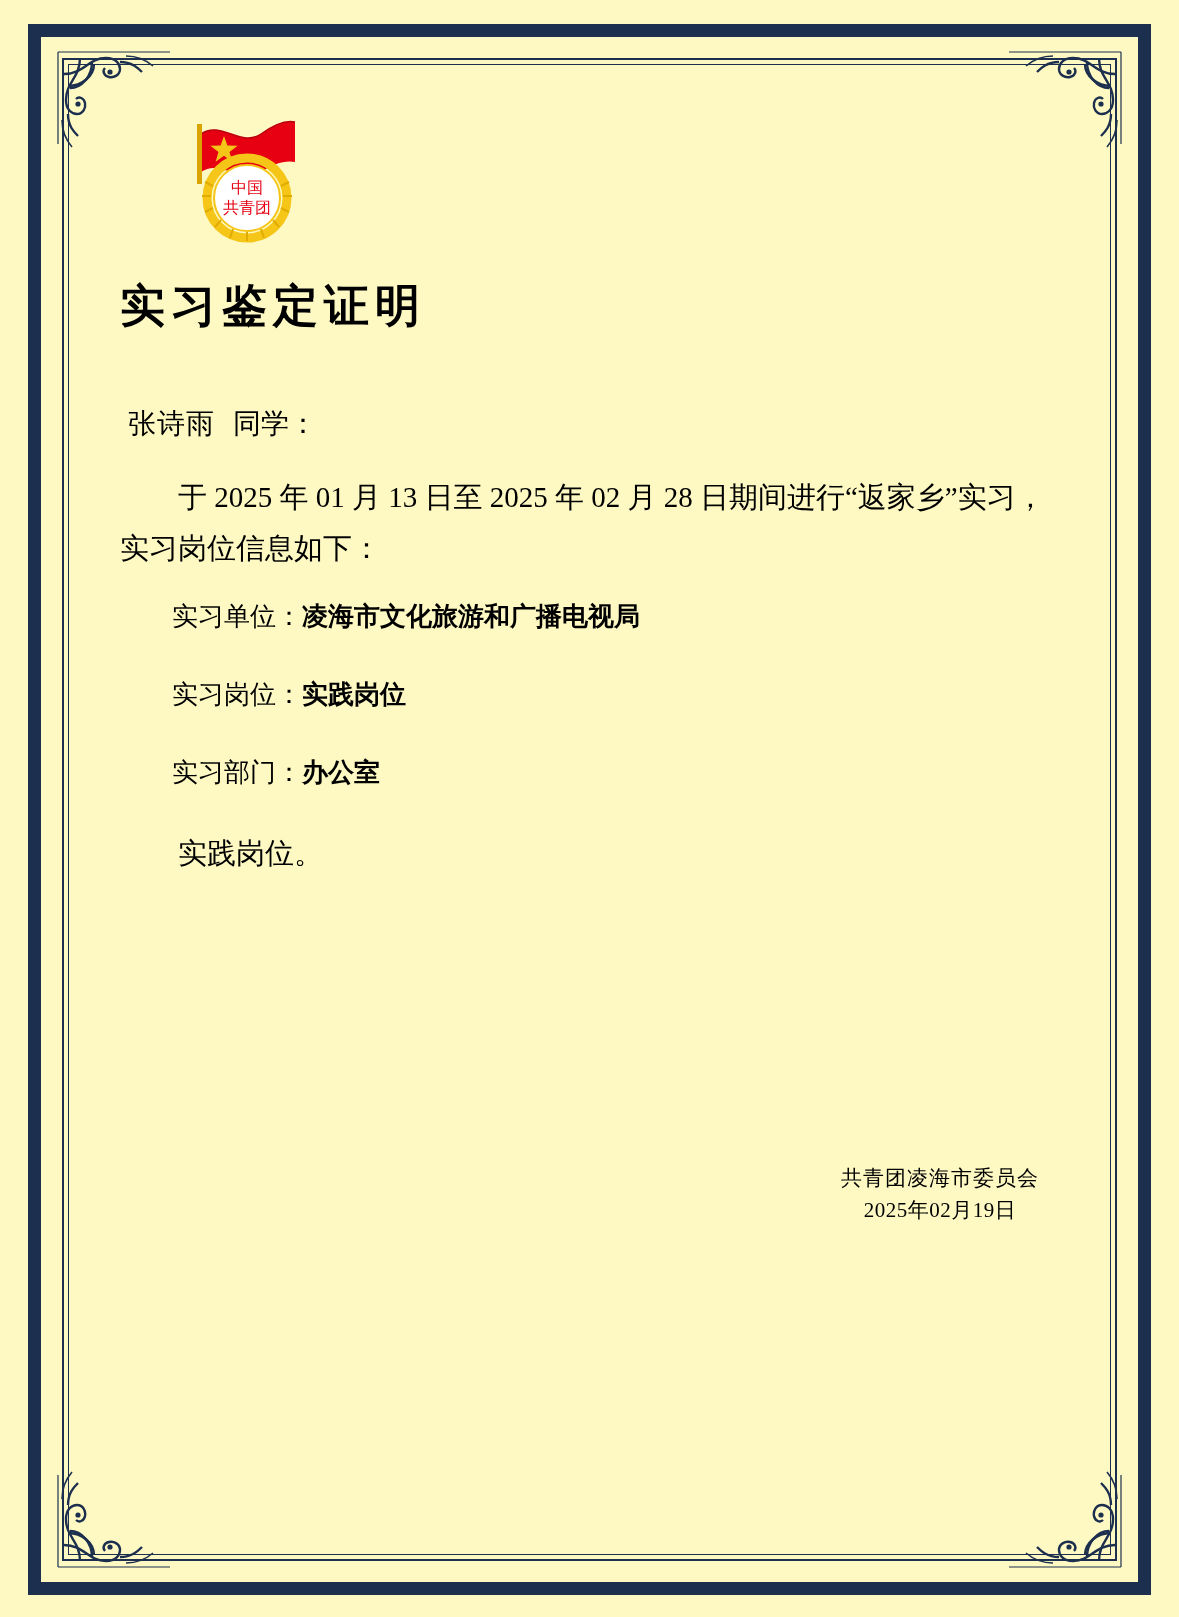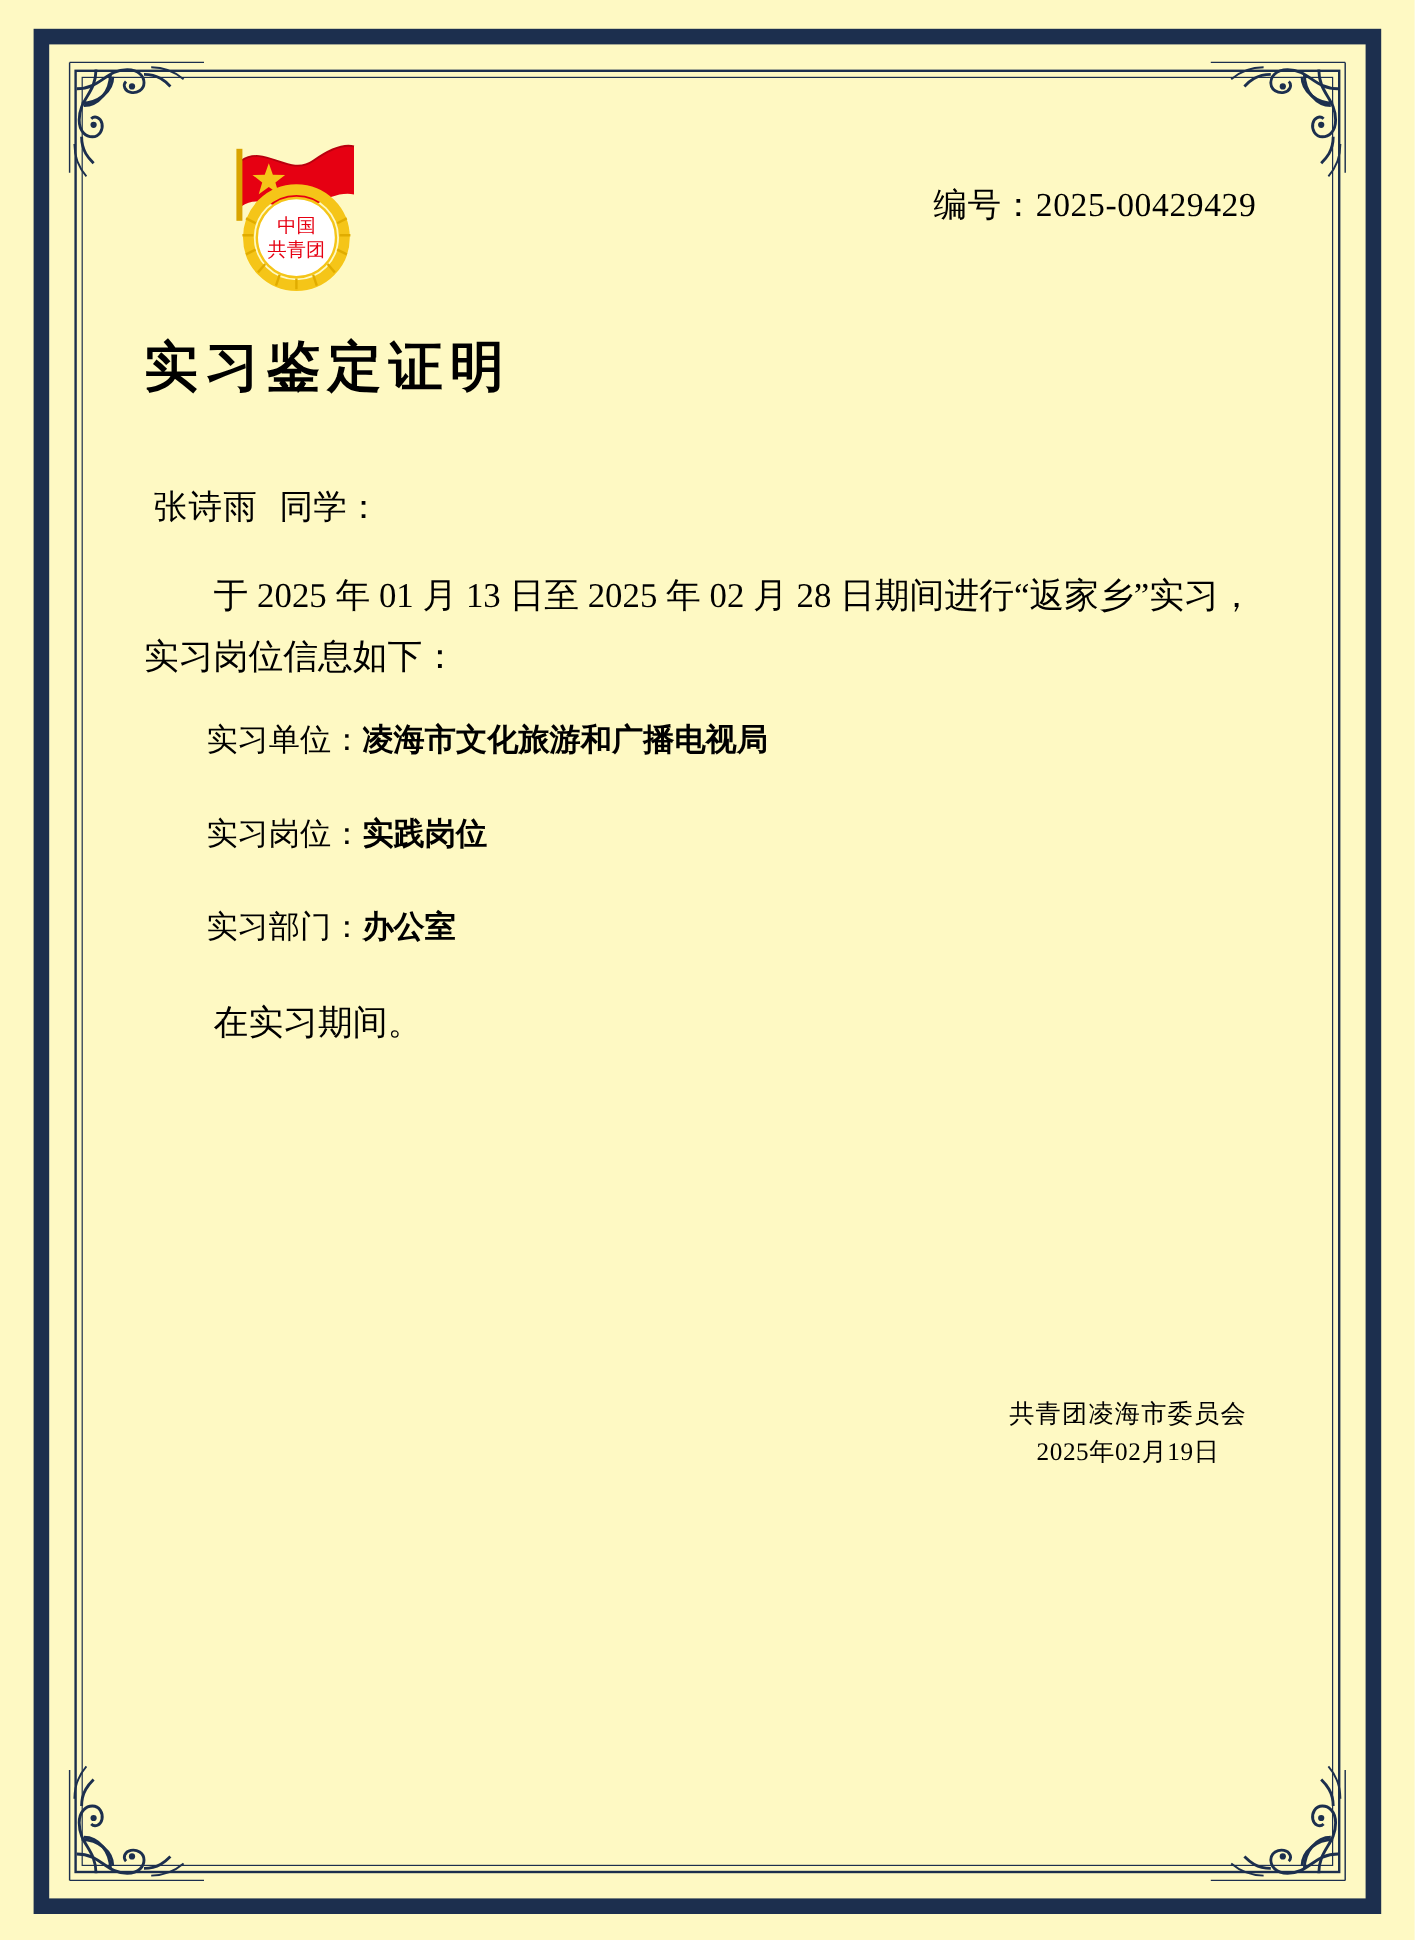--- a/index.html
+++ b/index.html
@@ -263,23 +263,20 @@
             <path d="M106 110 L114 114"></path>
           <path d="M108 98 L117 98"></path>
             <path d="M106 88 L114 84"></path>
         </g>
 
         <text x="72" y="95" text-anchor="middle" font-size="16" fill="#e60012" font-family="'Liberation Serif', serif">中国</text>
         <text x="72" y="115" text-anchor="middle" font-size="16" fill="#e60012" font-family="'Liberation Serif', serif">共青团</text>
       </svg>
     </div>
 
-    <div class="serial">
-      <span>编号：</span><span>2025-00429429</span>
-    </div>
 
     <div class="title">实习鉴定证明</div>
 
     <div class="body-area">
 
       <p class="salutation">
         <span class="name">张诗雨</span><span class="suffix">同学：</span>
       </p>
 
       <p class="para">于 2025 年 01 月 13 日至 2025 年 02 月 28 日期间进行“返家乡”实习，实习岗位信息如下：</p>
@@ -290,21 +287,21 @@
 
       <p class="field-line">
         <span class="label">实习岗位：</span><span class="value">实践岗位</span>
       </p>
 
       <p class="field-line">
         <span class="label">实习部门：</span><span class="value">办公室</span>
       </p>
 
 
-      <p class="closing">在实习期间。</p>
+      <p class="closing">实践岗位。</p>
     </div>
 
     <div class="signature">
       <div class="org">共青团凌海市委员会</div>
       <div class="date">2025年02月19日</div>
     </div>
 
   </div>
 </div>
 

